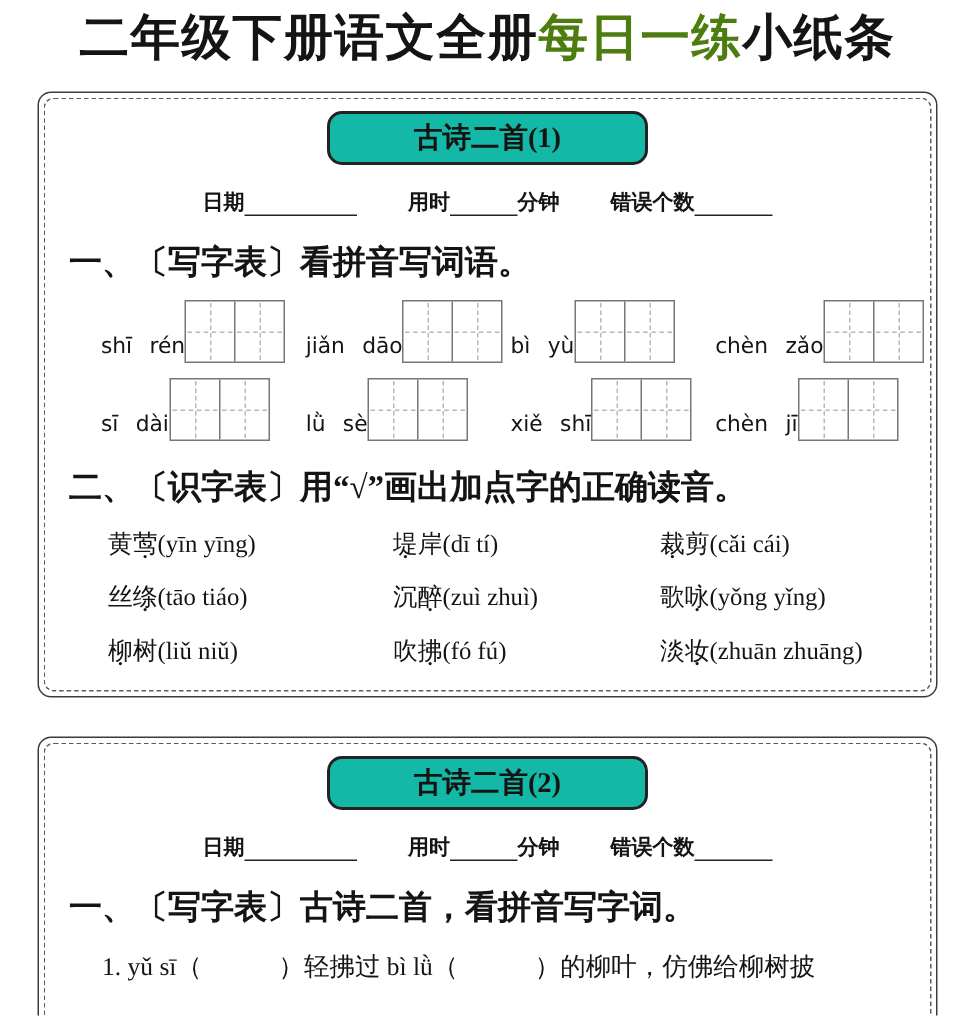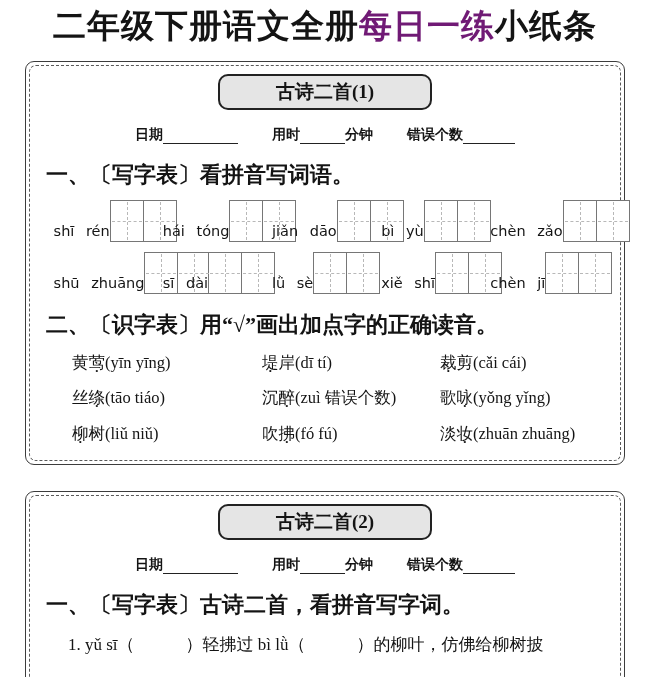--- a/index.html
+++ b/index.html
@@ -4,33 +4,33 @@
 <style>
   html, body { margin:0; padding:0; }
   body {
     width:650px; height:677px; overflow:hidden; background:#ffffff;
     font-family:"Liberation Serif","DejaVu Serif",serif; color:#141414;
   }
   .main-title {
     text-align:center; font-weight:bold; font-size:33px; letter-spacing:1px;
     margin-top:8px; line-height:1.15;
   }
-  .main-title .red { color:#701a75; }
+  .main-title .red { color:#4d7c0f; }
 
   .card {
     width:592px; margin:15px auto 0; border:1px solid #3c3c3c; border-radius:9px;
     padding:3px; background:#fff;
   }
   .card-inner {
     border:1px dashed #5a5a5a; border-radius:7px; padding:6px 16px 16px;
   }
   .card2-inner { min-height:250px; }
   .card-title {
     width:178px; margin:2px auto 0; border:2px solid #222; border-radius:10px;
-    text-align:center; font-size:19px; font-weight:bold; padding:3px 16px; background:#e5e5e5;
+    text-align:center; font-size:19px; font-weight:bold; padding:3px 16px; background:#14b8a6;
   }
 
   .meta-row {
     display:flex; justify-content:center; align-items:flex-end;
     margin-top:16px; font-size:14px; font-weight:bold;
   }
   .blank { display:inline-block; border-bottom:1px solid #222; height:15px; }
   .w75 { width:75px; } .w45 { width:45px; } .w52 { width:52px; }
   .gap-l { margin-left:34px; }
 
@@ -89,27 +89,20 @@
 
     <div class="py-row">
       <div class="py-col">
         <div class="pinyin">shī rén</div>
         <div class="tian-grid">
             <div class="tian-cell"></div>
             <div class="tian-cell"></div>
           </div>
       </div>
       <div class="py-col">
-        <div class="pinyin">hái tóng</div>
-        <div class="tian-grid">
-            <div class="tian-cell"></div>
-            <div class="tian-cell"></div>
-          </div>
-      </div>
-      <div class="py-col">
         <div class="pinyin">jiǎn dāo</div>
         <div class="tian-grid">
             <div class="tian-cell"></div>
             <div class="tian-cell"></div>
           </div>
       </div>
       <div class="py-col">
         <div class="pinyin">bì yù</div>
         <div class="tian-grid">
             <div class="tian-cell"></div>
@@ -119,27 +112,20 @@
       <div class="py-col">
         <div class="pinyin">chèn zǎo</div>
         <div class="tian-grid">
             <div class="tian-cell"></div>
             <div class="tian-cell"></div>
           </div>
       </div>
     </div>
 
     <div class="py-row">
-      <div class="py-col">
-        <div class="pinyin">shū zhuāng</div>
-        <div class="tian-grid">
-            <div class="tian-cell"></div>
-            <div class="tian-cell"></div>
-          </div>
-      </div>
       <div class="py-col">
         <div class="pinyin">sī dài</div>
         <div class="tian-grid">
             <div class="tian-cell"></div>
             <div class="tian-cell"></div>
           </div>
       </div>
       <div class="py-col">
         <div class="pinyin">lǜ sè</div>
         <div class="tian-grid">
@@ -163,21 +149,21 @@
       </div>
     </div>
 
     <div class="section-heading">二、〔识字表〕用“√”画出加点字的正确读音。</div>
 
     <div class="items-grid">
       <span><span>黄</span><span class="dotchar">莺</span><span>(yīn yīng)</span></span>
       <span><span></span><span class="dotchar">堤</span><span>岸(dī tí)</span></span>
       <span><span></span><span class="dotchar">裁</span><span>剪(cǎi cái)</span></span>
       <span><span>丝</span><span class="dotchar">绦</span><span>(tāo tiáo)</span></span>
-      <span><span>沉</span><span class="dotchar">醉</span><span>(zuì 错误个数)</span></span>
+      <span><span>沉</span><span class="dotchar">醉</span><span>(zuì zhuì)</span></span>
       <span><span>歌</span><span class="dotchar">咏</span><span>(yǒng yǐng)</span></span>
       <span><span></span><span class="dotchar">柳</span><span>树(liǔ niǔ)</span></span>
       <span><span>吹</span><span class="dotchar">拂</span><span>(fó fú)</span></span>
       <span><span>淡</span><span class="dotchar">妆</span><span>(zhuān zhuāng)</span></span>
     </div>
   </div>
 </div>
 
 <div class="card" style="margin-top:26px;">
   <div class="card-inner card2-inner">

